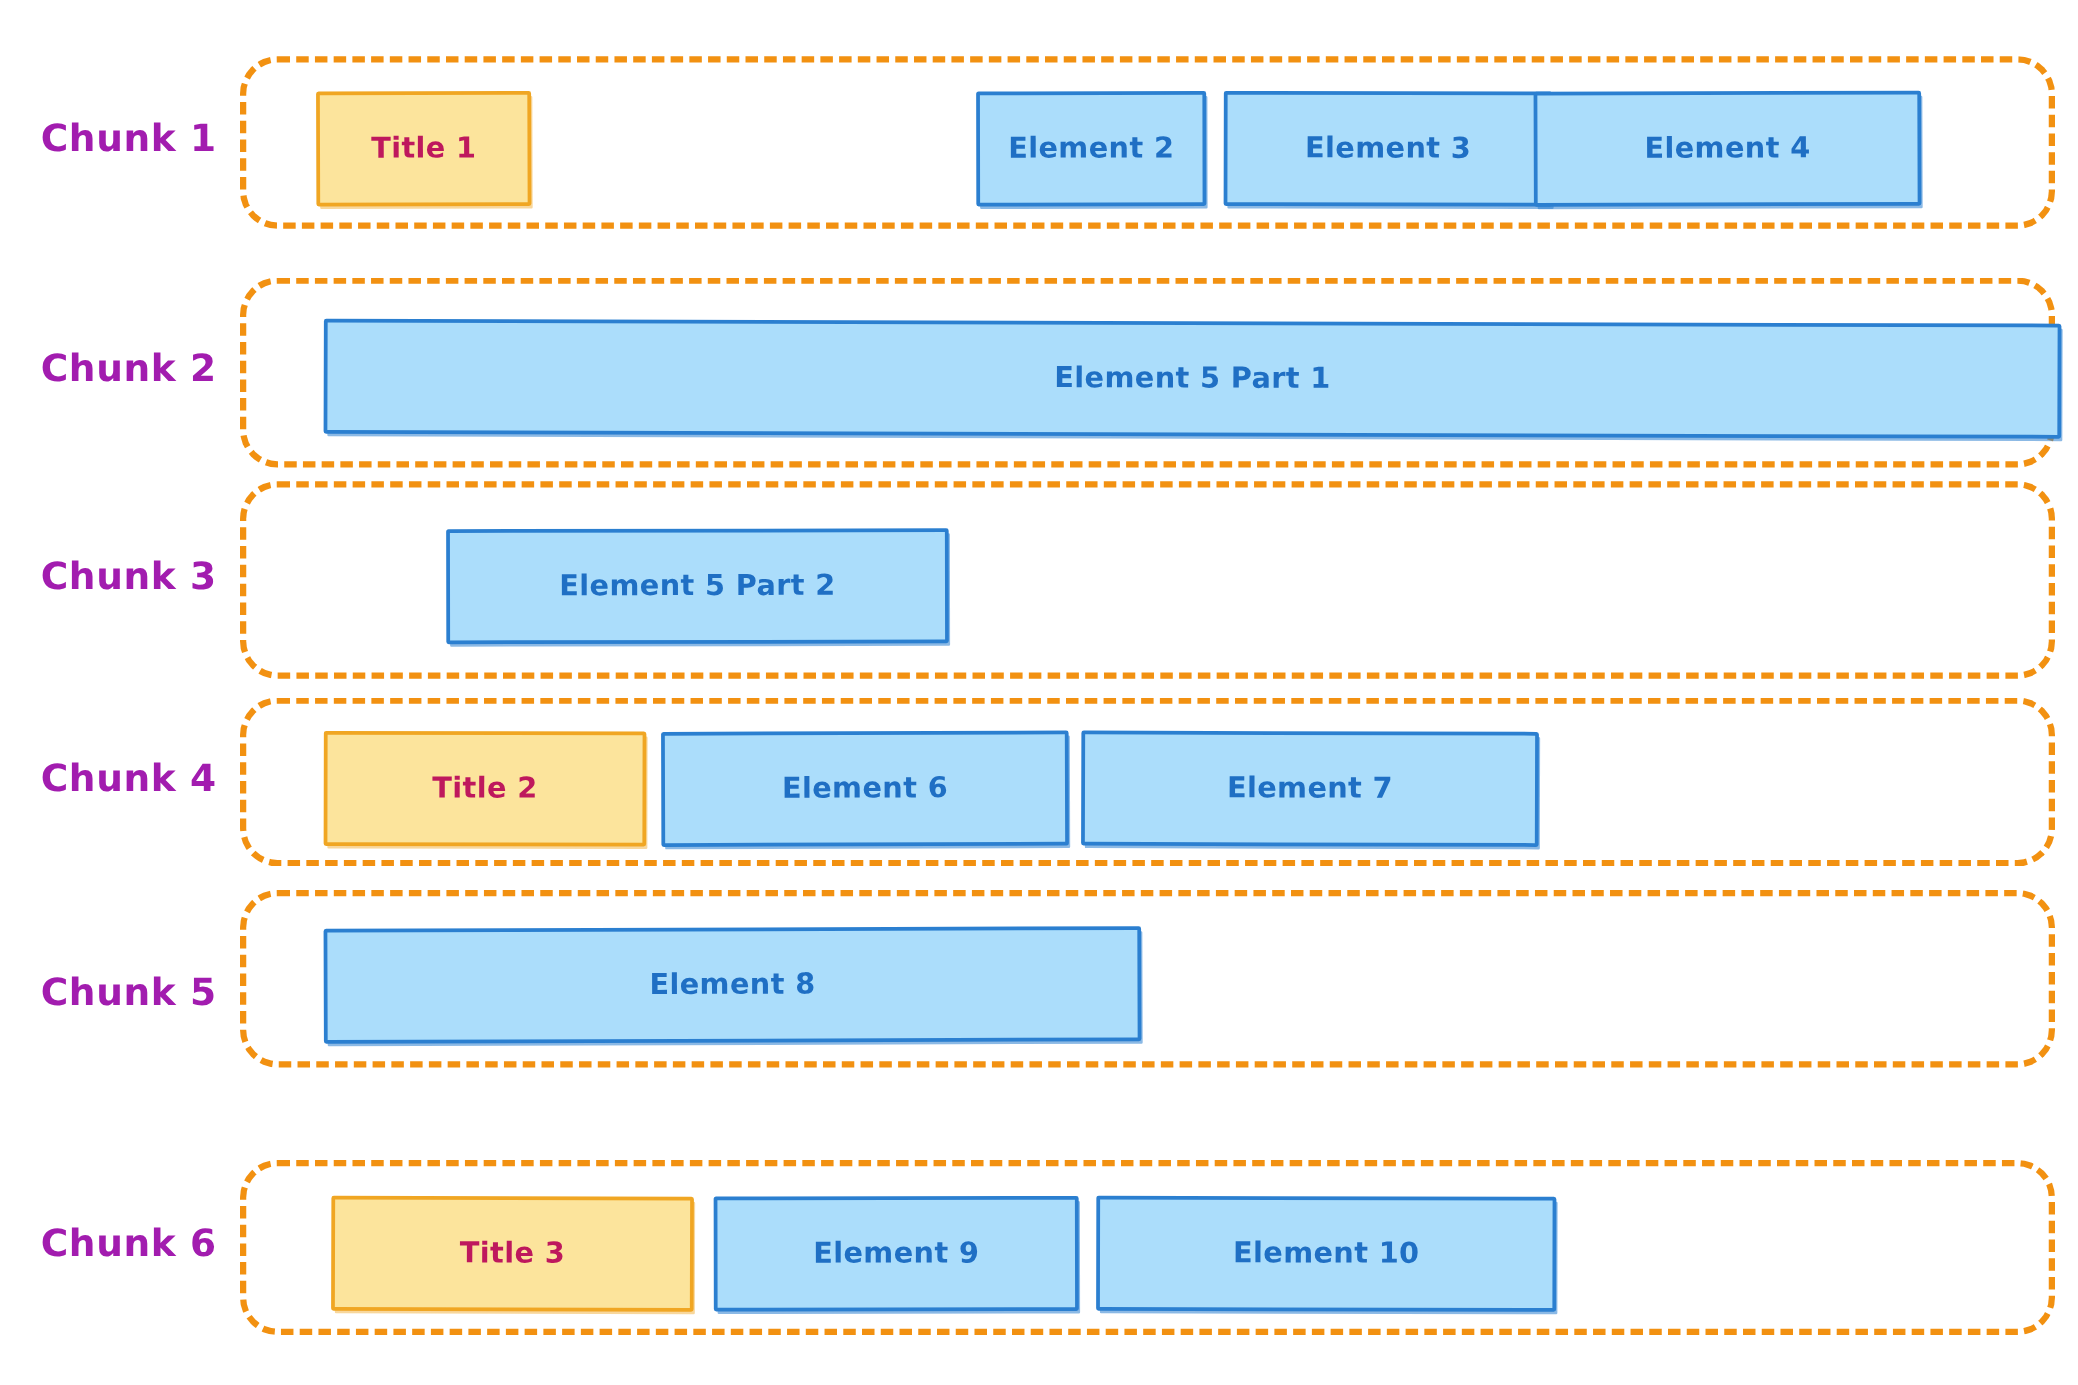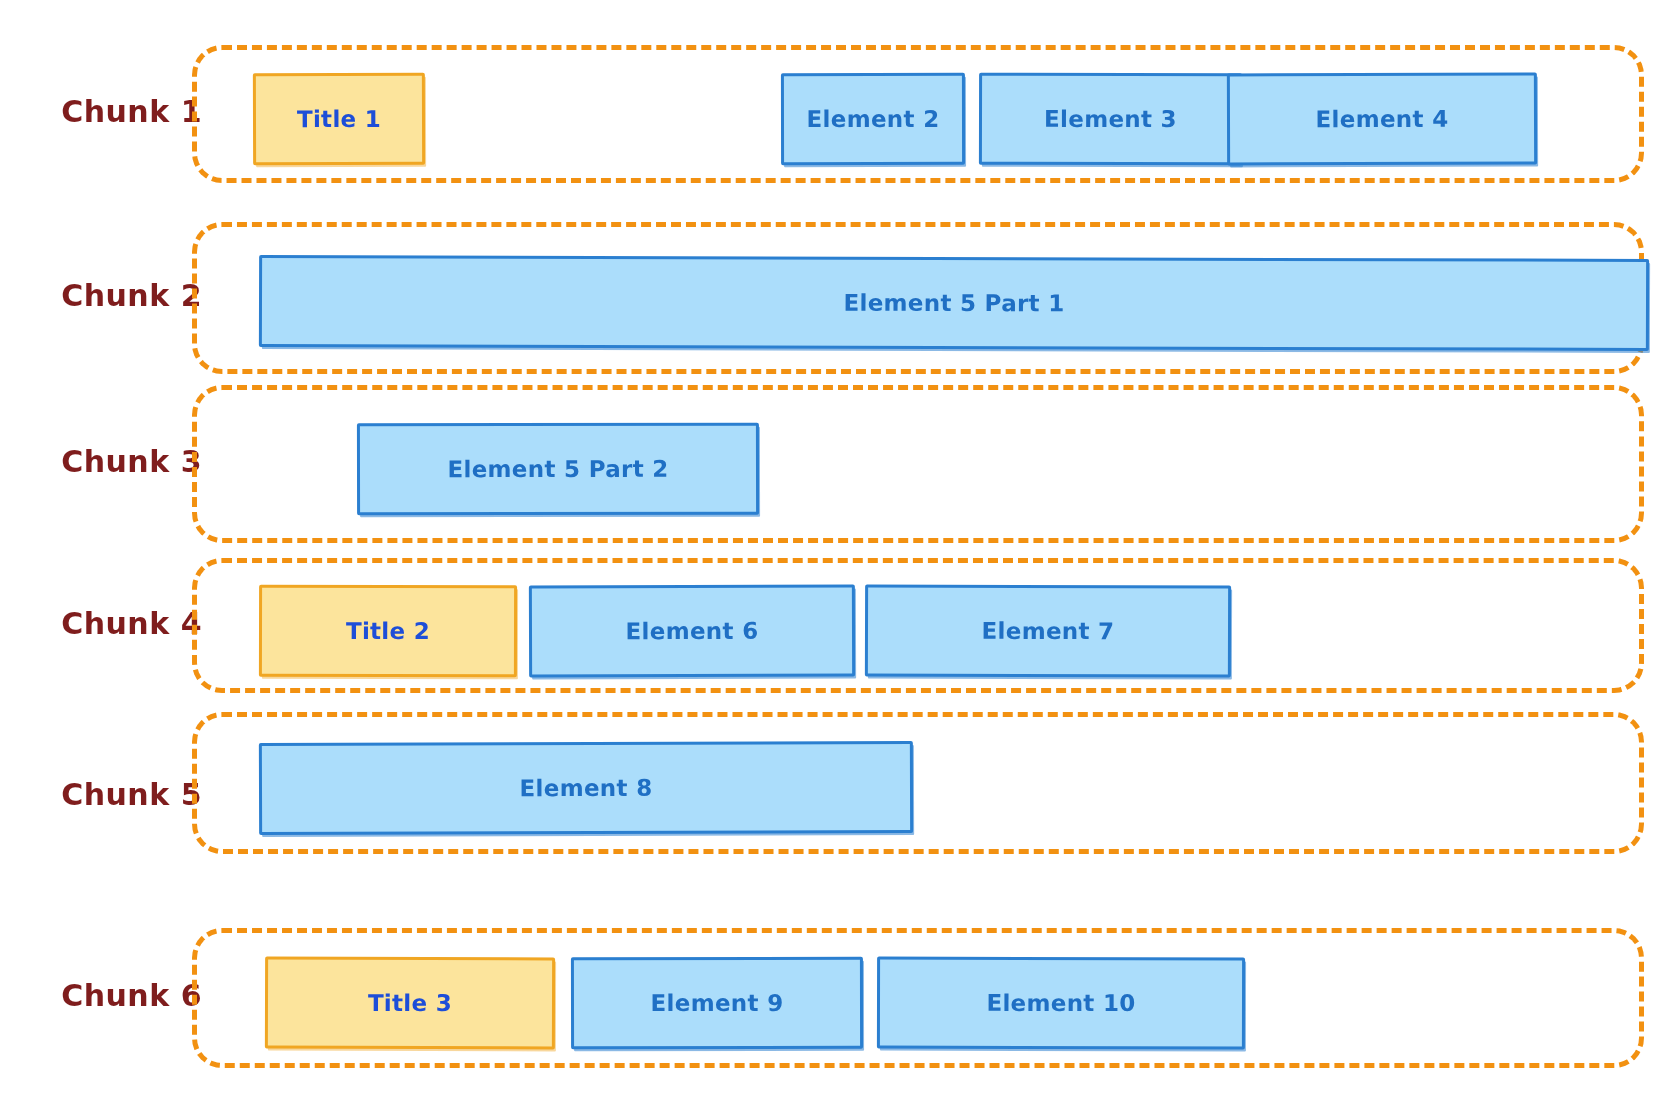--- a/index.html
+++ b/index.html
@@ -26,28 +26,27 @@
   .chunk-row {
     position: absolute;
     left: 0;
     width: 1662px;
   }
 
   .chunk-label {
     position: absolute;
     left: 28px;
     width: 150px;
-    text-align: right;
-    color: #7f1d1d;
+    text-align: center;
+    color: #a21caf;
     font-size: 30px;
     font-weight: 700;
     letter-spacing: 0.5px;
     font-family: "DejaVu Sans", "Liberation Sans", sans-serif;
     white-space: nowrap;
-    margin-left: 24px;
   }
 
   .chunk-box {
     position: absolute;
     left: 192px;
     right: 18px;
     border: 5px dashed #f29111;
     border-radius: 30px;
     box-sizing: border-box;
   }
@@ -80,21 +79,21 @@
   .box.blue {
     background: #abddfb;
     border: 3px solid #2b7fd0;
     color: #1f6fc4;
     box-shadow: 2px 3px 0 -1px rgba(43,127,208,0.55);
   }
 
   .box.yellow {
     background: #fce49c;
     border: 3px solid #f0a623;
-    color: #1d4ed8;
+    color: #be185d;
     box-shadow: 2px 3px 0 -1px rgba(240,166,35,0.45);
   }
 
   
   .j1 { transform: rotate(-0.18deg); }
   .j2 { transform: rotate(0.16deg); }
   .j3 { transform: rotate(-0.1deg); }
   .j4 { transform: rotate(0.12deg); }
 </style>
 </head>

